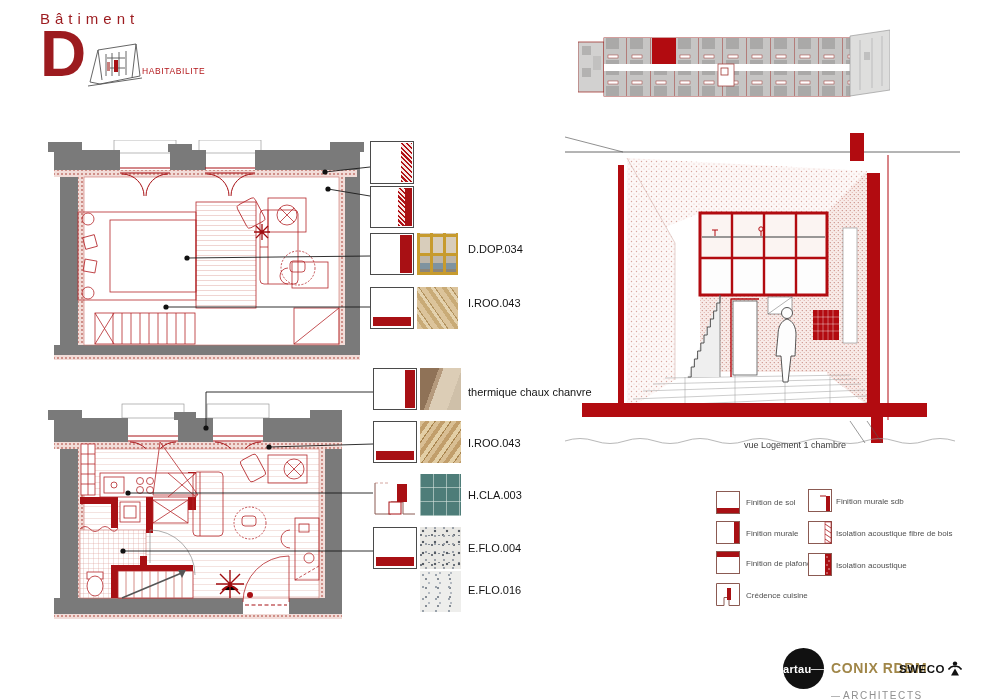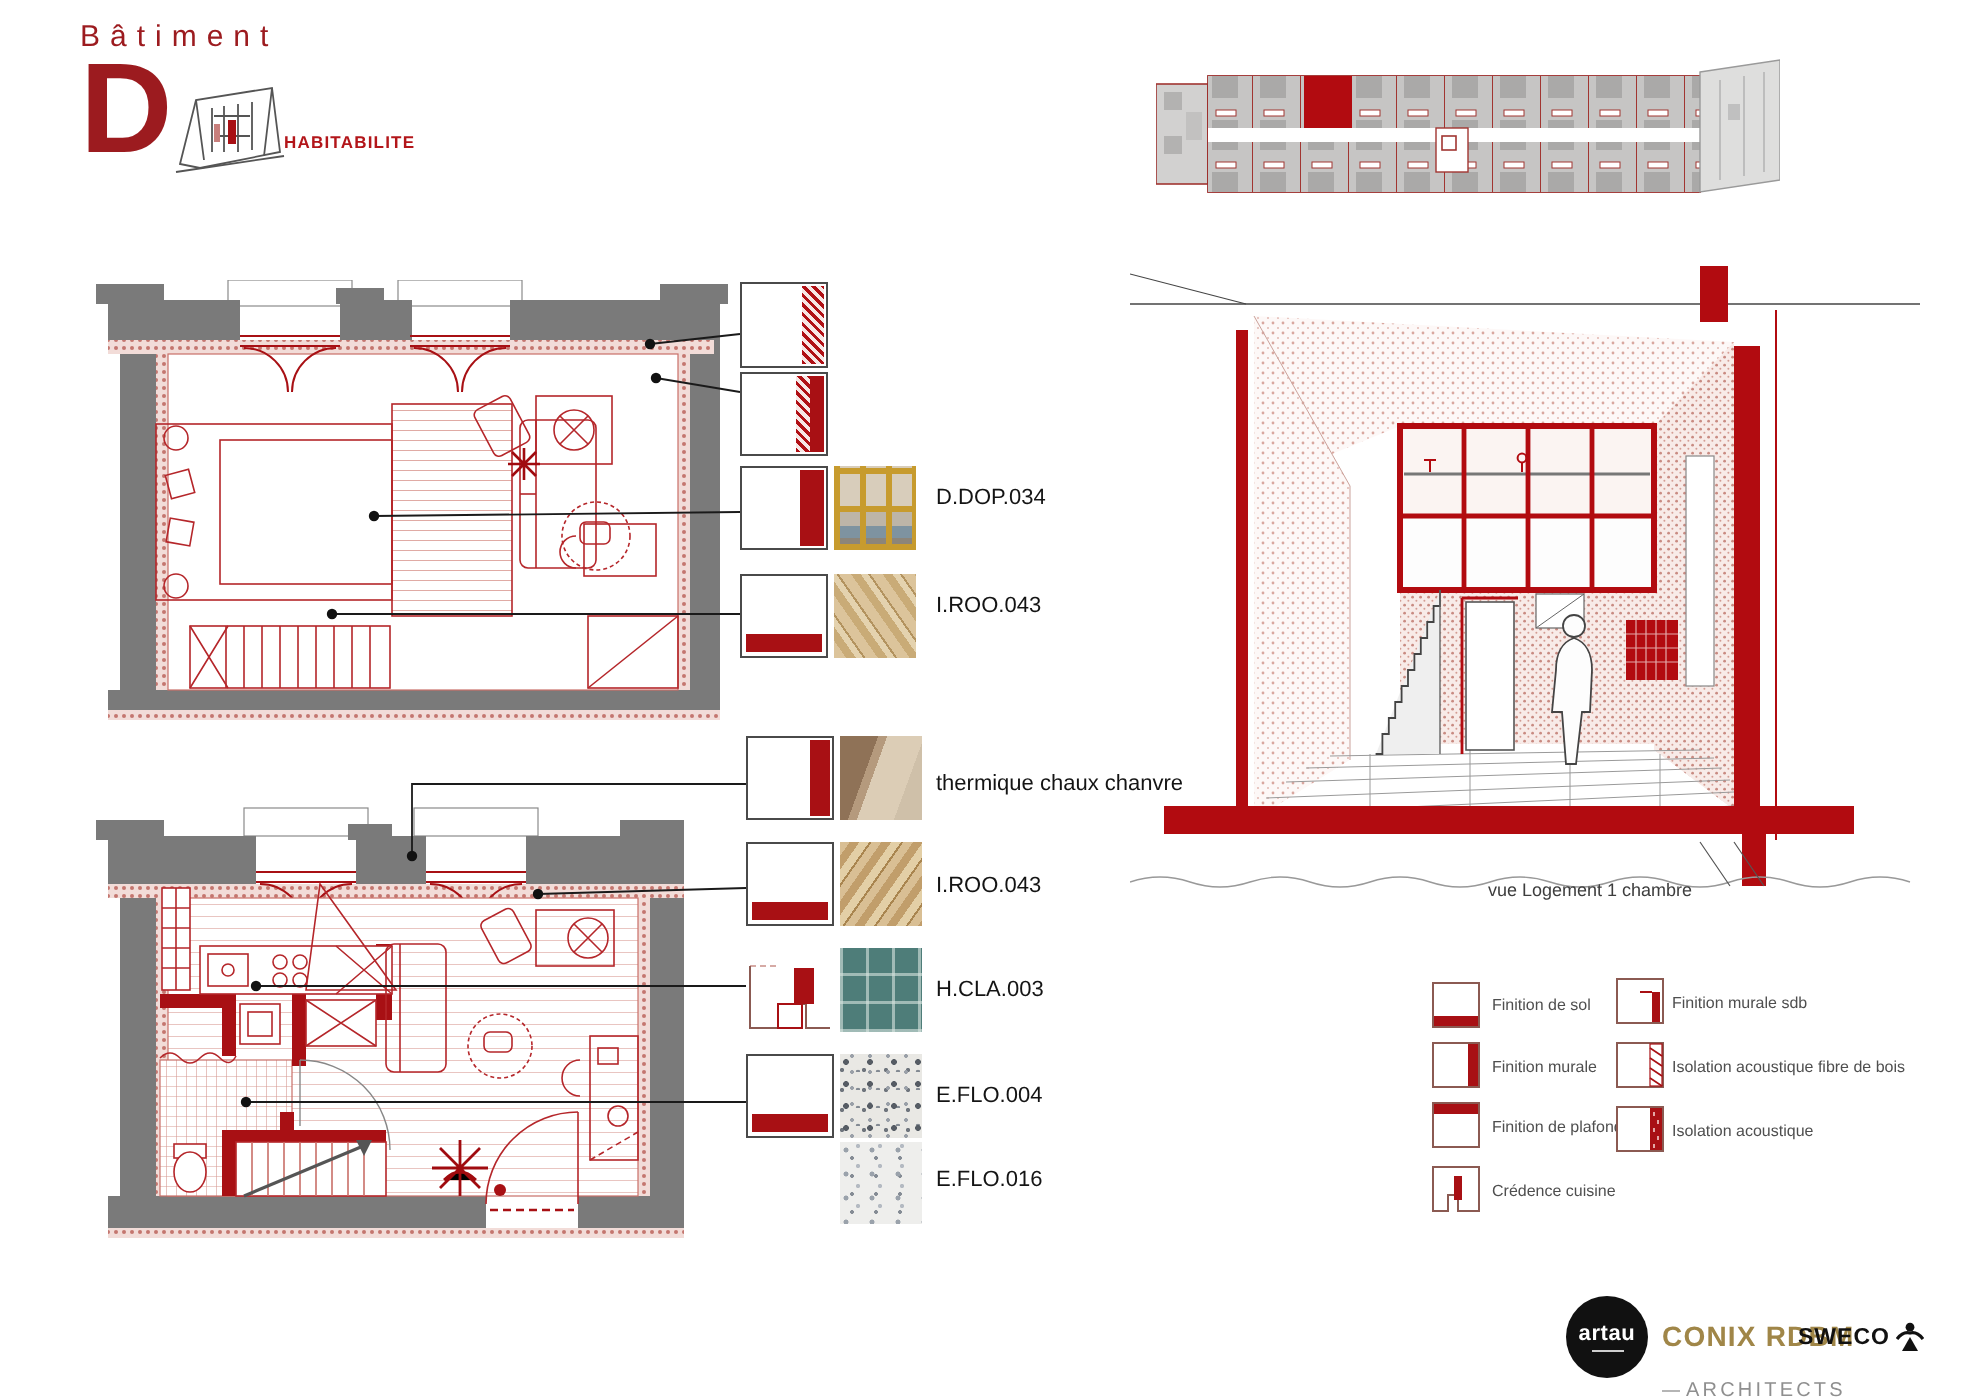--- a/index.html
+++ b/index.html
@@ -2,21 +2,21 @@
 <html><head>
 <meta charset="utf-8">
 <style>
   html,body{margin:0;padding:0;background:#e8e8e8}
   .slide{position:relative;width:992px;height:699px;background:#ffffff;overflow:hidden;
          font-family:"Liberation Sans",sans-serif;margin:0 auto}
   .abs{position:absolute}
   
   .hdr-title{left:40px;top:10px;font-size:15px;font-weight:normal;letter-spacing:5px;color:#9c1b1f}
   .hdr-letter{left:40px;top:22px;font-size:64px;font-weight:bold;color:#9c1b1f;line-height:1}
-  .hdr-sub{left:142px;top:66px;font-size:8.5px;font-weight:bold;letter-spacing:.6px;color:#b3161a}
+  .hdr-sub{left:142px;top:66px;font-size:8.5px;font-weight:normal;letter-spacing:.6px;color:#b3161a}
   
   .sw{position:absolute;width:44px;height:42px;background:#fff;border:1px solid #4a4a4a;box-sizing:border-box}
   .strip{position:absolute;background:#a81014}
   .hatch{background:repeating-linear-gradient(45deg,#b01015 0 1.6px,#f7e7e5 1.6px 3.4px)}
   .photo{position:absolute;width:41px;height:42px}
   .matlabel{position:absolute;font-size:11px;font-weight:normal;color:#141414;white-space:nowrap}
   .p-dop{background-image:
      repeating-linear-gradient(90deg,#c79b2e 0 3px,rgba(0,0,0,0) 3px 13px),
      repeating-linear-gradient(0deg,#c79b2e 0 3px,rgba(0,0,0,0) 3px 19px),
      linear-gradient(180deg,#d8cdbb 0 52%,#bdb5a8 52% 72%,#7e93a0 72% 86%,#8c8579 86%)}
@@ -37,21 +37,21 @@
      radial-gradient(circle at 9px 2px,#b4bac2 .9px,rgba(0,0,0,0) 1.2px),
      radial-gradient(circle at 6px 8px,#858c95 .8px,rgba(0,0,0,0) 1.1px);
      background-size:13px 12px,11px 10px,12px 9px}
   
   .leg-label{position:absolute;font-size:8px;color:#4f4f4f;white-space:nowrap}
   
   .persp-caption{left:744px;top:440px;font-size:9px;color:#3d3d3d}
   
   .copyright{left:8px;top:656px;font-size:27px;color:#3c3c3c;letter-spacing:.3px}
   .artau{left:783px;top:648px;width:41px;height:41px;background:#111;border-radius:50%;
-         display:flex;align-items:center;justify-content:center;flex-direction:column}
+         display:flex;align-items:center;justify-content:center;flex-direction:row}
   .artau span{color:#fff;font-weight:bold;font-size:11px;letter-spacing:.3px}
   .artau i{display:block;width:16px;height:1px;background:#cfcfcf;margin-top:2px}
   .conix{left:831px;top:661px;line-height:1.1}
   .conix .l1{font-size:14px;font-weight:bold;color:#a08648;letter-spacing:.6px}
   .conix .l2{font-size:10px;color:#8f8f8f;letter-spacing:1.6px;margin-top:14px}
   .conix .dash{display:inline-block;width:9px;height:1px;background:#b5b5b5;vertical-align:middle;margin-right:3px}
   .sweco{left:899px;top:661px;display:flex;align-items:center;gap:3px}
   .sweco span{font-size:11.5px;font-weight:800;color:#111;letter-spacing:.5px}
 </style>
 </head>

